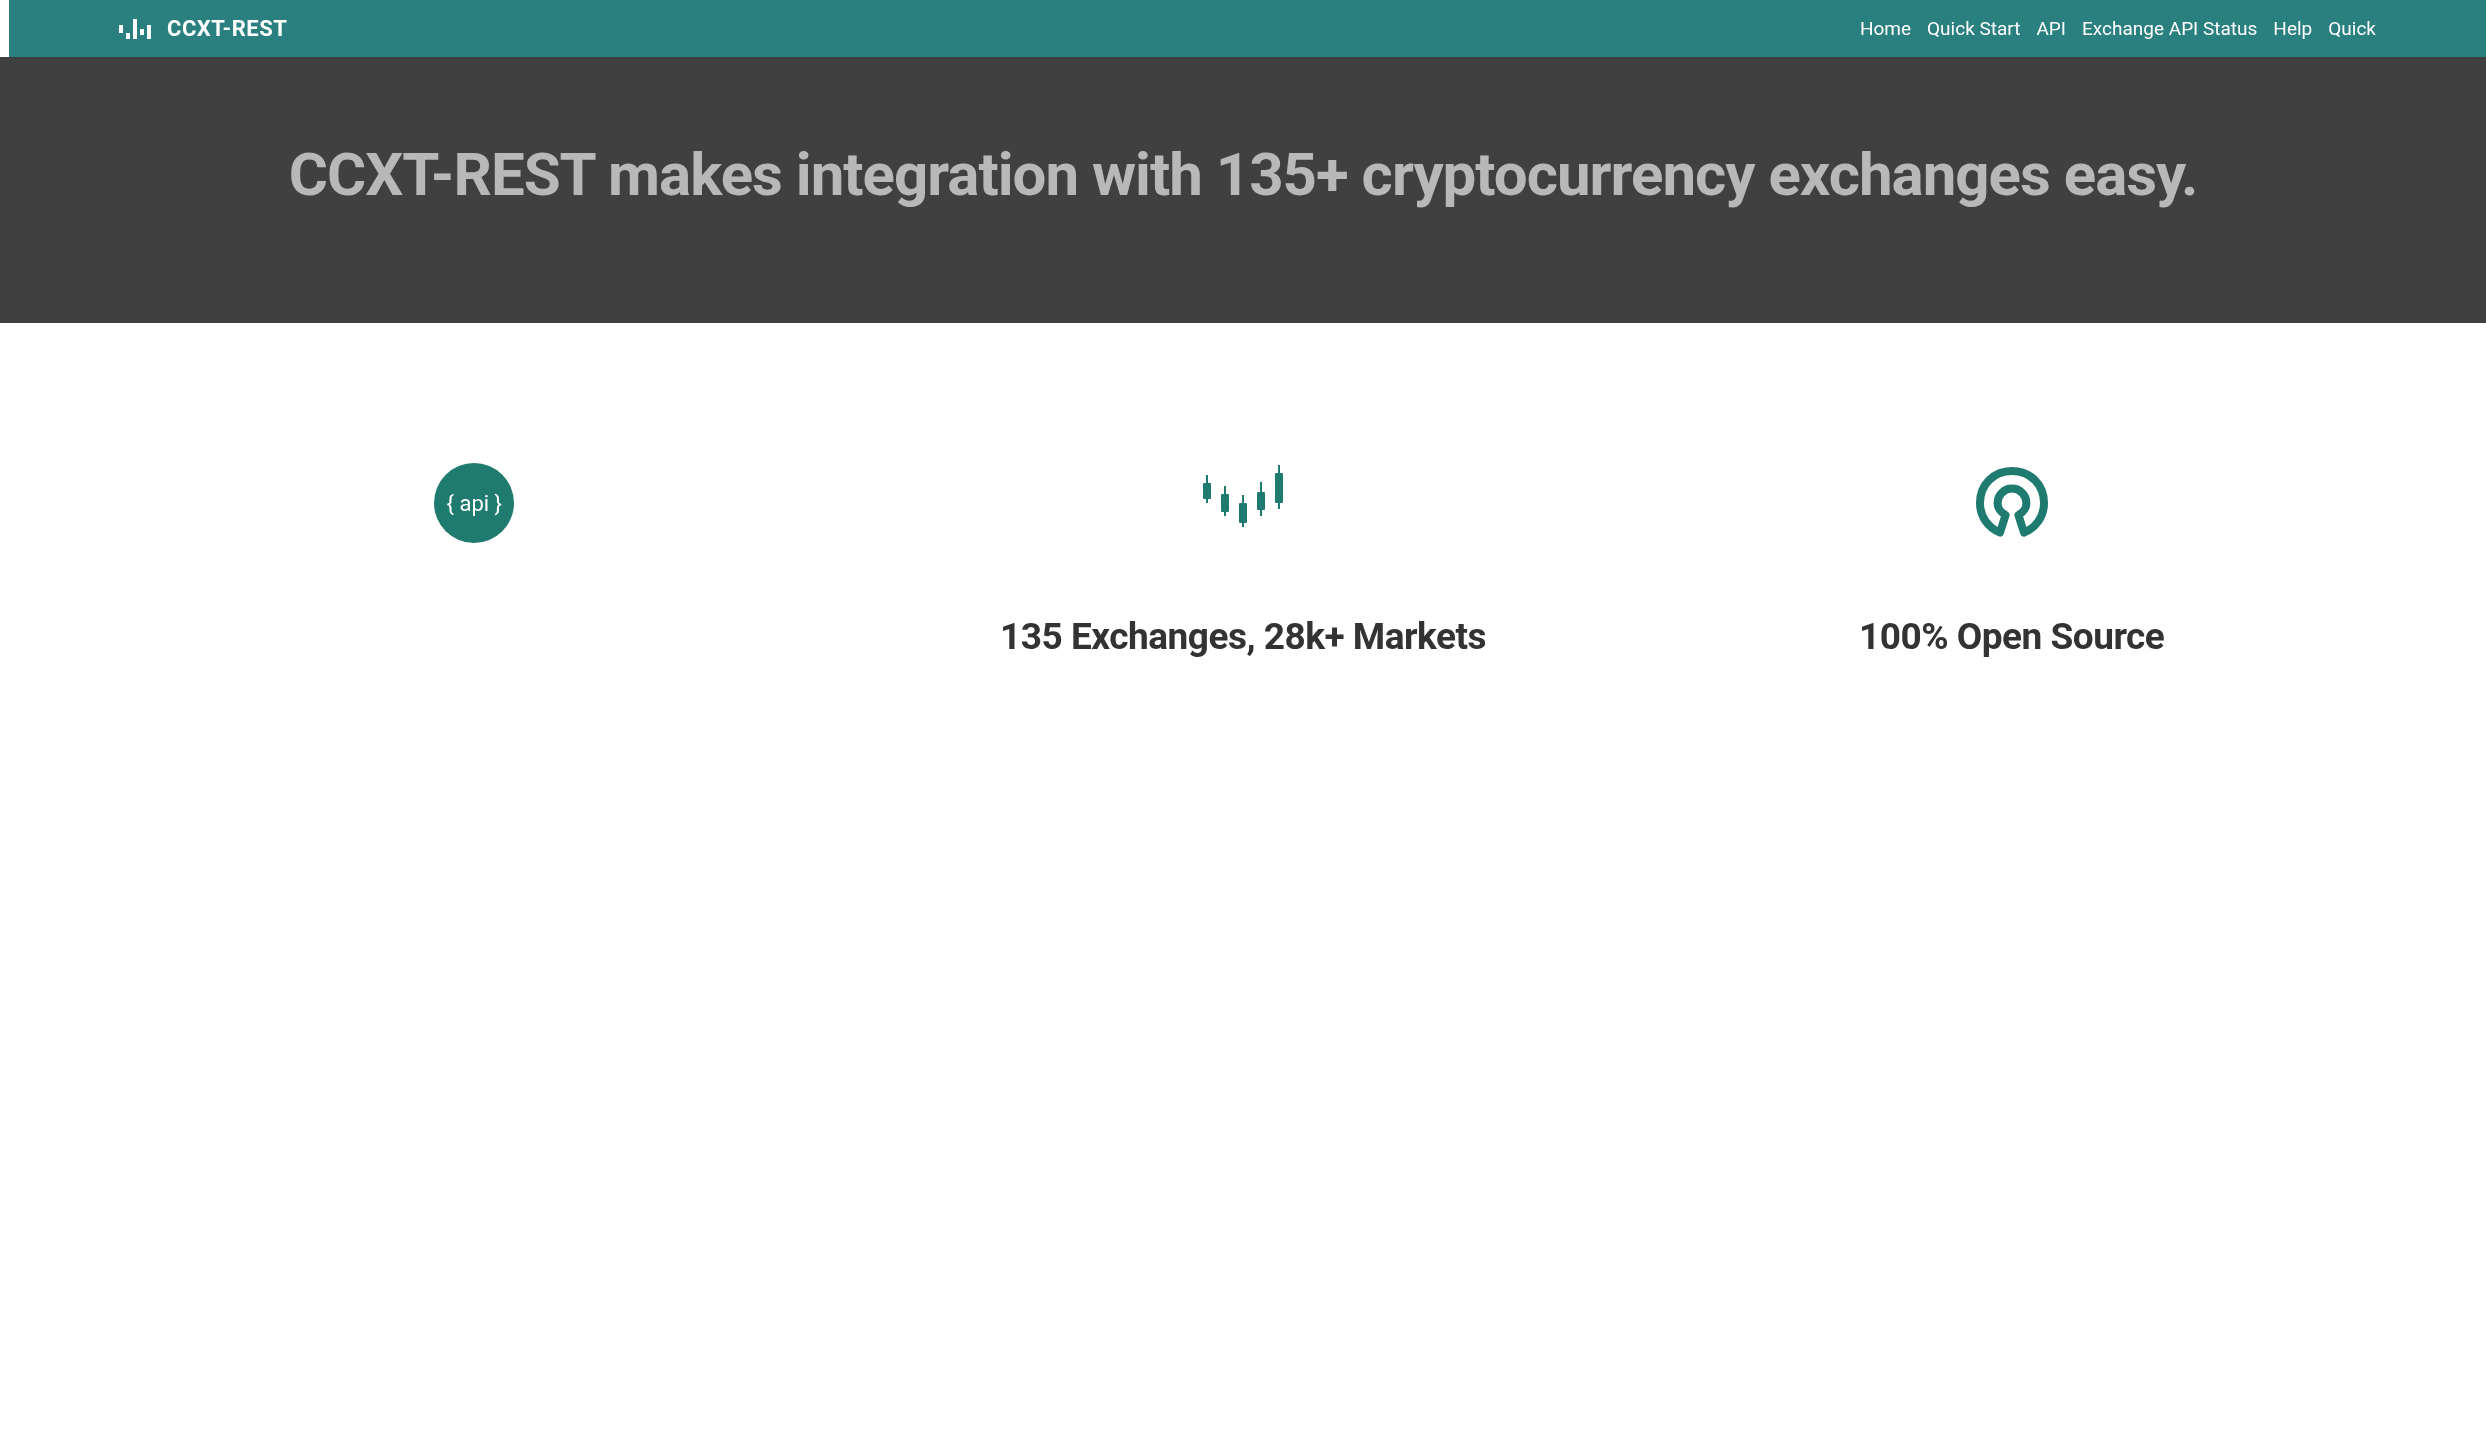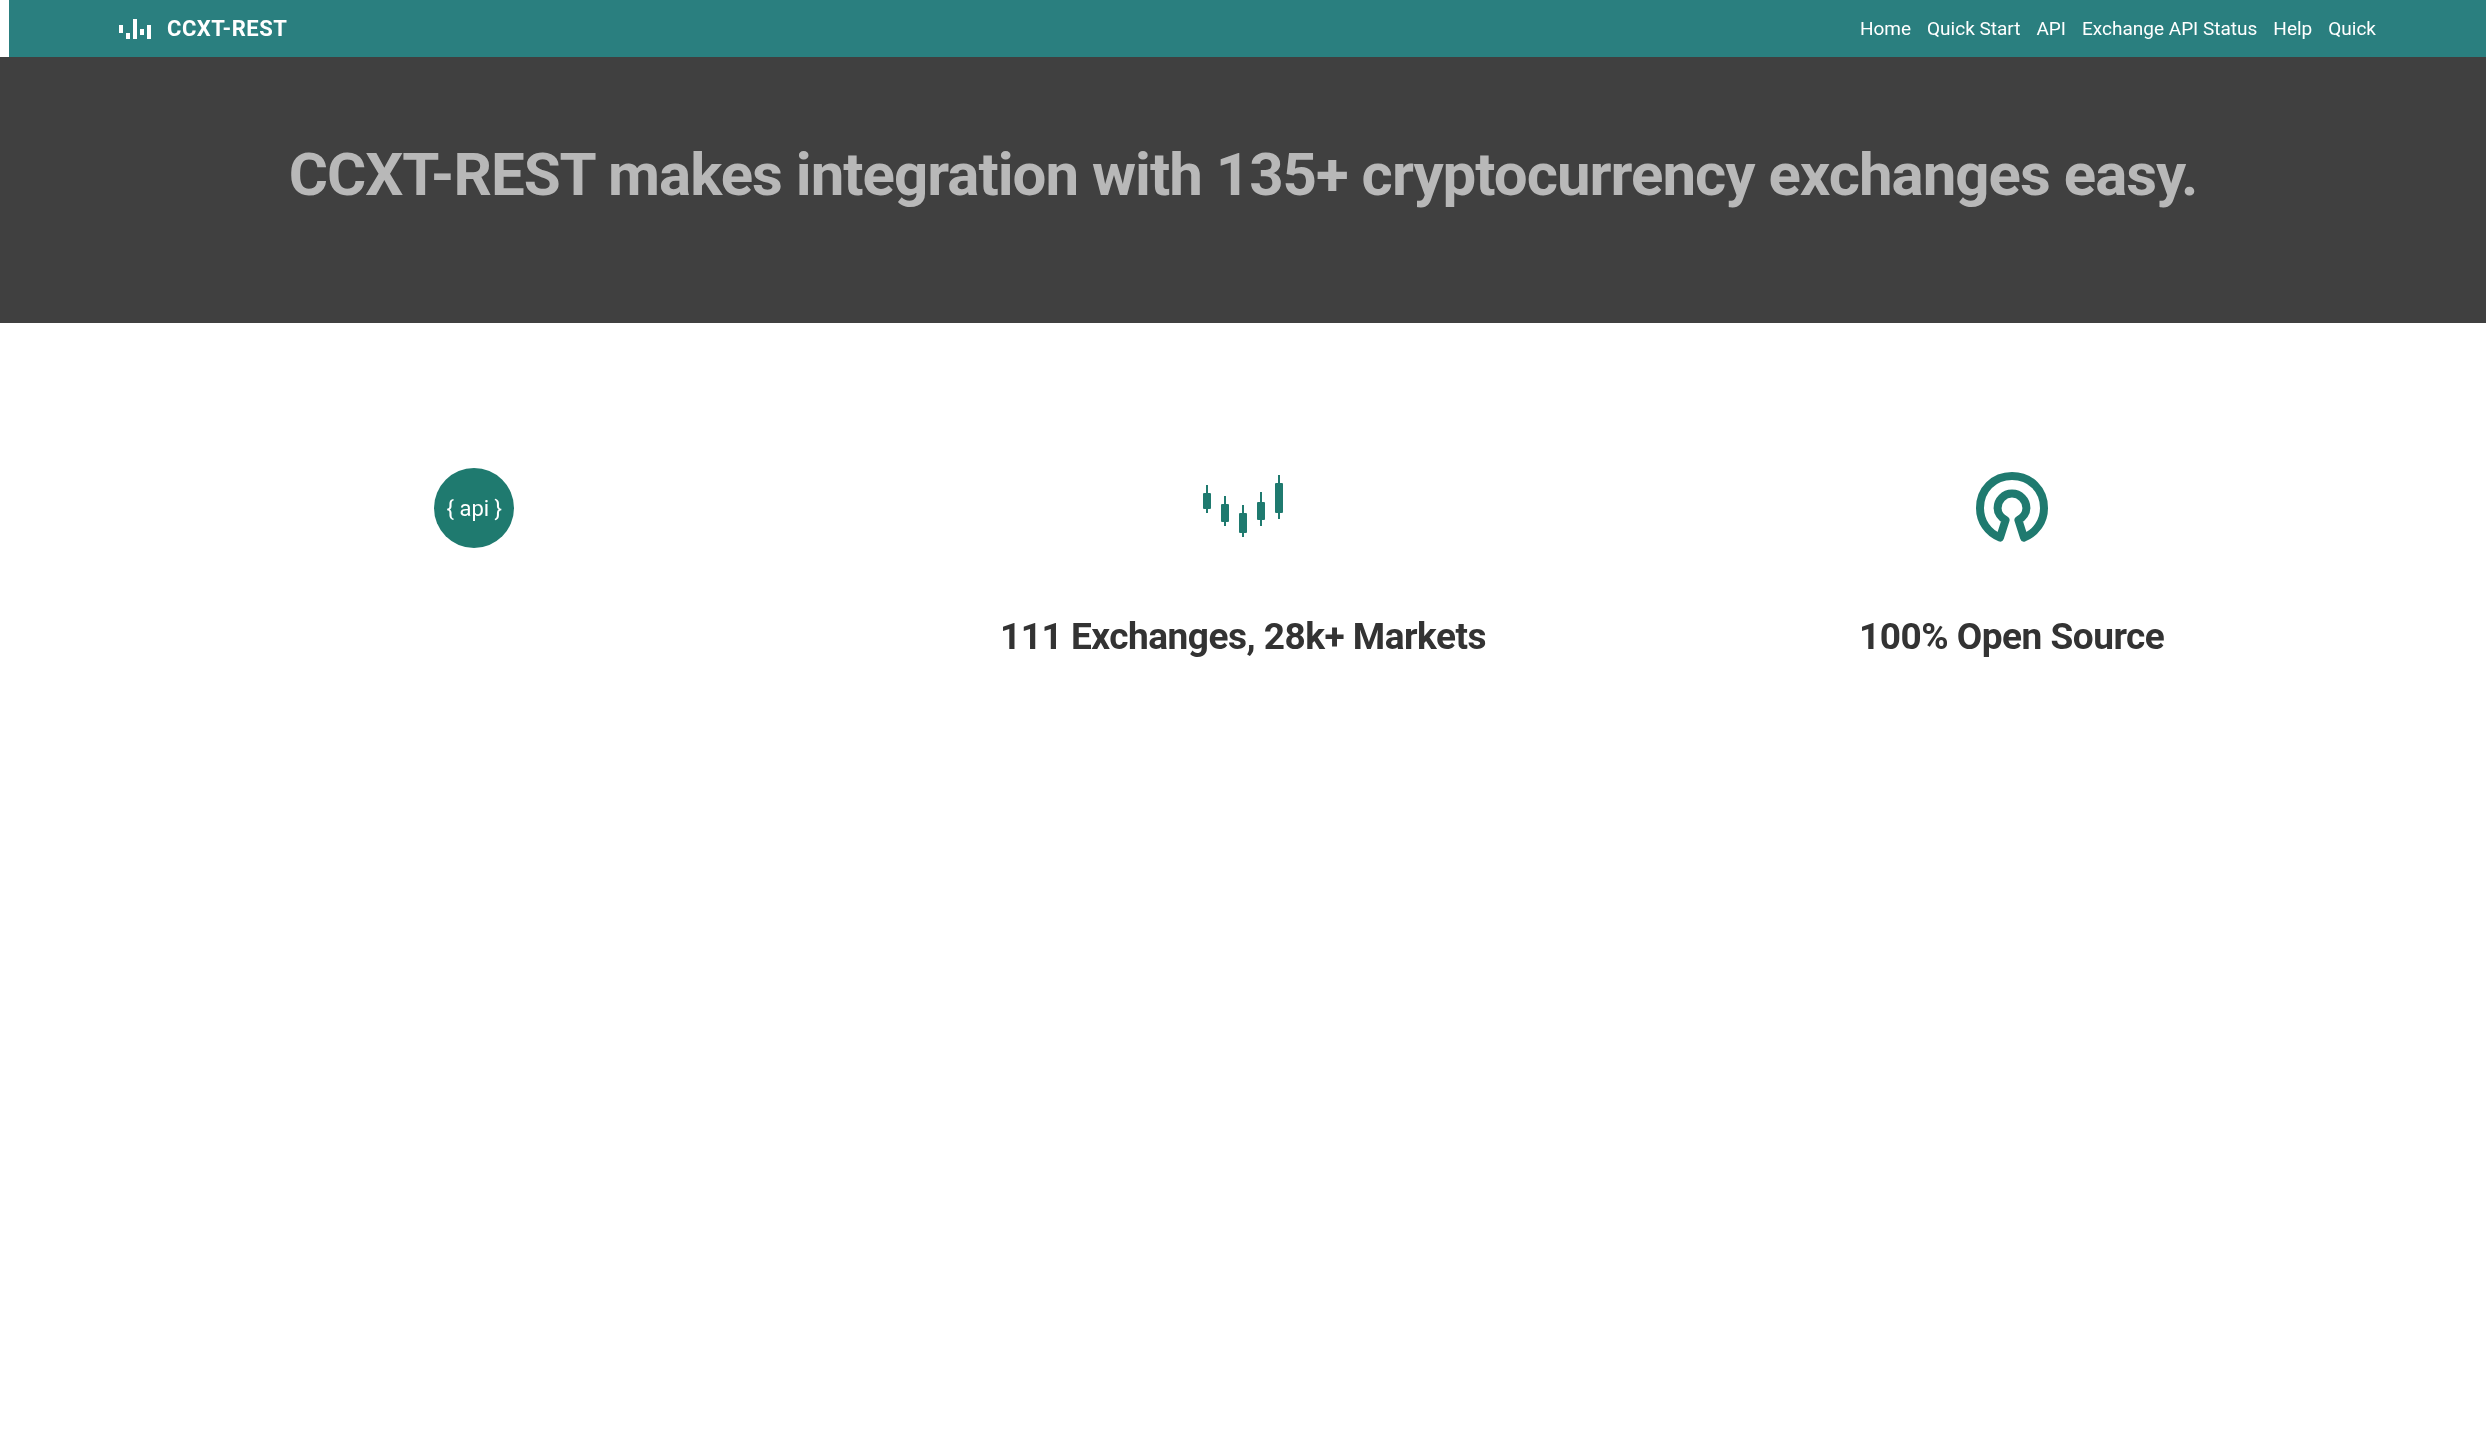--- a/index.html
+++ b/index.html
@@ -87,21 +87,20 @@
       padding: 140px 110px 0;
       gap: 40px;
     }
     .feature {
       flex: 1;
       text-align: center;
     }
     .feature-icon-wrap {
       height: 90px;
       display: flex;
-      align-items: center;
       justify-content: center;
       margin-bottom: 60px;
     }
     .api-circle {
       width: 80px;
       height: 80px;
       border-radius: 50%;
       background: #1f7a6f;
       display: flex;
       align-items: center;
@@ -197,21 +196,21 @@
         <div class="candle" style="margin-top:5px;">
           <div class="candle-wick" style="height:34px; top:-10px;"></div>
           <div class="candle-body" style="height:18px;"></div>
         </div>
         <div class="candle" style="margin-top:-20px;">
           <div class="candle-wick" style="height:44px; top:-8px;"></div>
           <div class="candle-body" style="height:30px;"></div>
         </div>
       </div>
     </div>
-    <h2 class="feature-title">111 Exchanges, 28k+ Markets</h2>
+    <h2 class="feature-title">135 Exchanges, 28k+ Markets</h2>
   </div>
 
   <div class="feature">
     <div class="feature-icon-wrap opensource-icon">
       <svg viewBox="0 0 100 100" fill="none">
         <path d="M50 10 C27 10 10 27 10 50 C10 67 20 81 35 87 L42 65 C36 62 32 56 32 50 C32 40 40 32 50 32 C60 32 68 40 68 50 C68 56 64 62 58 65 L65 87 C80 81 90 67 90 50 C90 27 73 10 50 10 Z" stroke="#1f7a6f" stroke-width="10" stroke-linejoin="round" fill="none"></path>
       </svg>
     </div>
     <h2 class="feature-title">100% Open Source</h2>
   </div>

